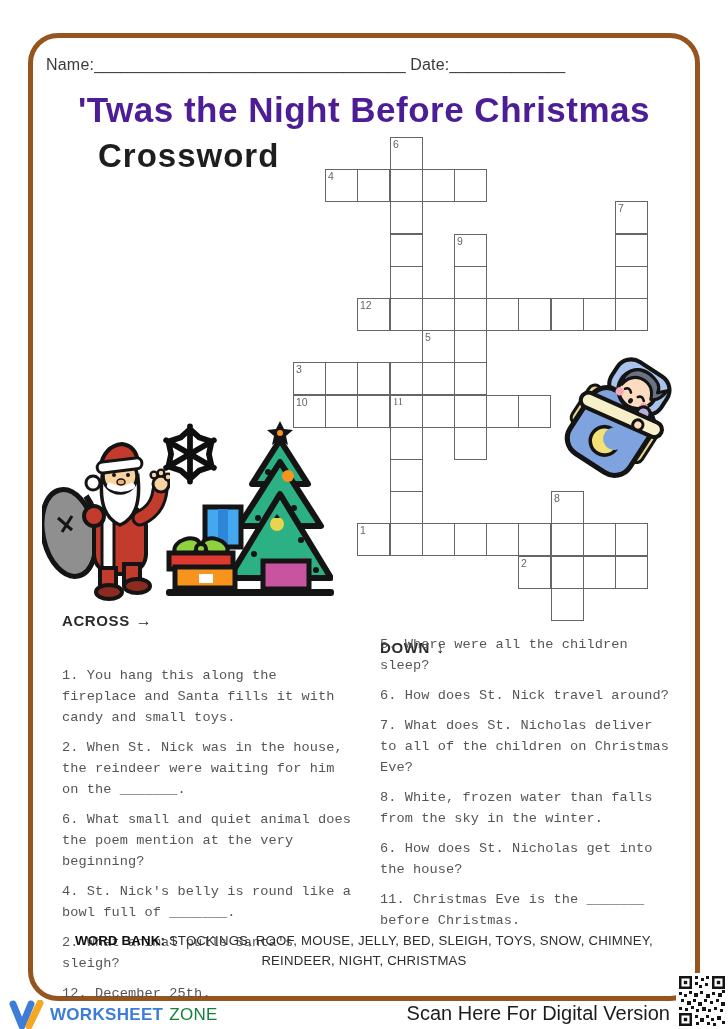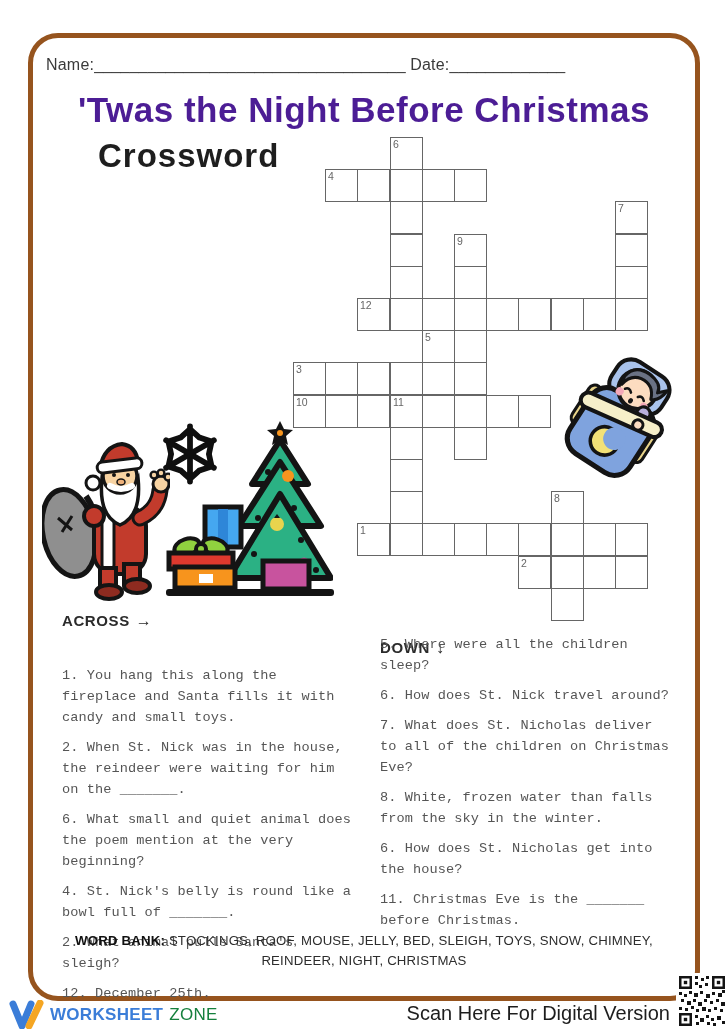--- a/index.html
+++ b/index.html
@@ -84,21 +84,21 @@
     </div>
     <div class="cell" style="left: 64px; top: 32px;"></div>
     <div class="cell" style="left: 97px; top: 32px;"></div>
     <div class="cell" style="left: 129px; top: 32px;"></div>
     <div class="cell" style="left: 161px; top: 32px;"></div>
     <div class="cell" style="left: 0px; top: 258px;">
       <span class="cellnum">10</span>
     </div>
     <div class="cell" style="left: 32px; top: 258px;"></div>
     <div class="cell" style="left: 64px; top: 258px;"></div>
-    <div class="cell" style="left: 97px; top: 258px;">
+    <div class="cell" style="left: 97px; top: 258px; font-family: Liberation Serif, serif;">
       <span class="cellnum">11</span>
     </div>
     <div class="cell" style="left: 129px; top: 258px;"></div>
     <div class="cell" style="left: 161px; top: 258px;"></div>
     <div class="cell" style="left: 193px; top: 258px;"></div>
     <div class="cell" style="left: 225px; top: 258px;"></div>
     <div class="cell" style="left: 64px; top: 161px;">
       <span class="cellnum">12</span>
     </div>
     <div class="cell" style="left: 97px; top: 161px;"></div>

